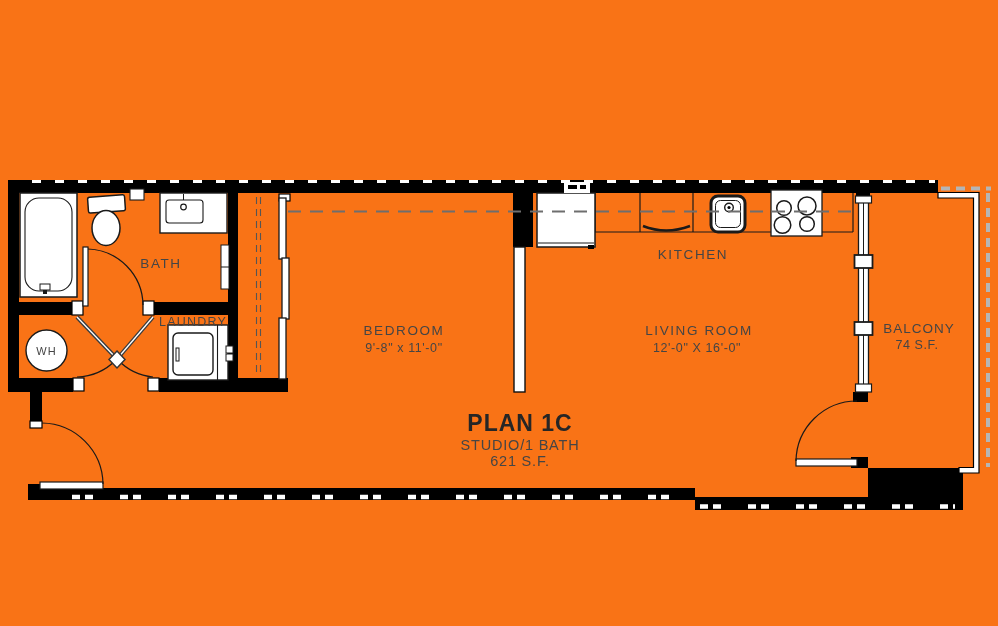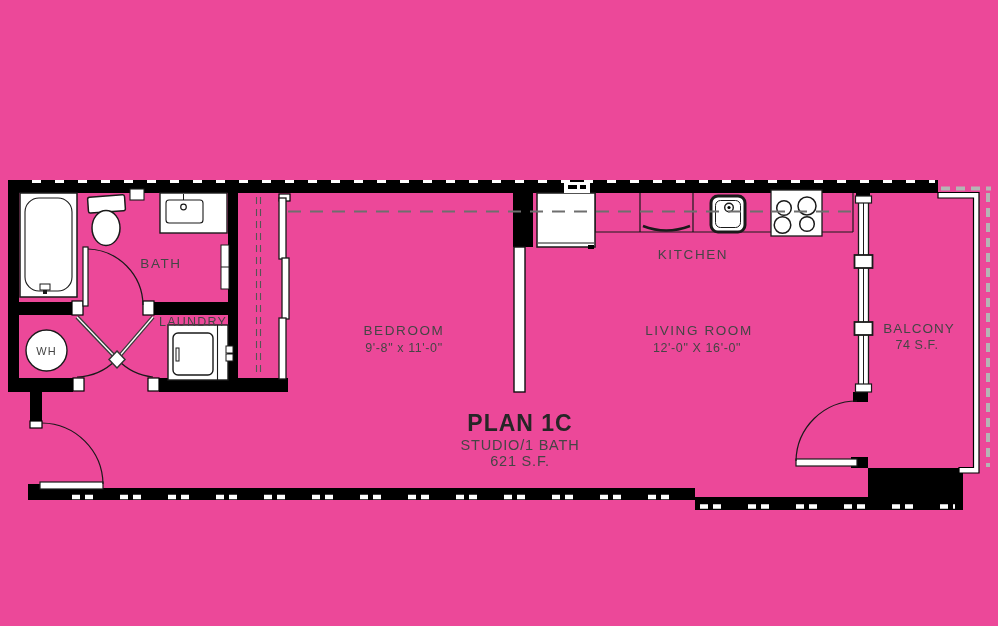--- a/index.html
+++ b/index.html
@@ -1,16 +1,16 @@
 <!DOCTYPE html>
 <html><head>
 <meta charset="utf-8">
 <style>
   html,body{margin:0;padding:0;background:#fff;}
-  .stage{position:relative;width:998px;height:626px;background:#ec4899;overflow:hidden;
+  .stage{position:relative;width:998px;height:626px;background:#f97316;overflow:hidden;
          font-family:"Liberation Sans",sans-serif;text-decoration:underline;}
   svg{display:block;}
   .ln{stroke:#1a1a1a;fill:none;}
   .fixture{fill:#ffffff;stroke:#1a1a1a;}
   text{fill:#454545;font-family:"Liberation Sans",sans-serif;}
   .lbl{font-size:13.5px;letter-spacing:1.6px;text-anchor:middle;}
   .dim{font-size:12.5px;letter-spacing:0.6px;text-anchor:middle;}
   .wh-lbl{font-size:11px;letter-spacing:1px;text-anchor:middle;}
   .title{font-size:23px;font-weight:bold;letter-spacing:1px;text-anchor:middle;fill:#262626;}
   .sub{font-size:14.5px;letter-spacing:0.8px;text-anchor:middle;}

